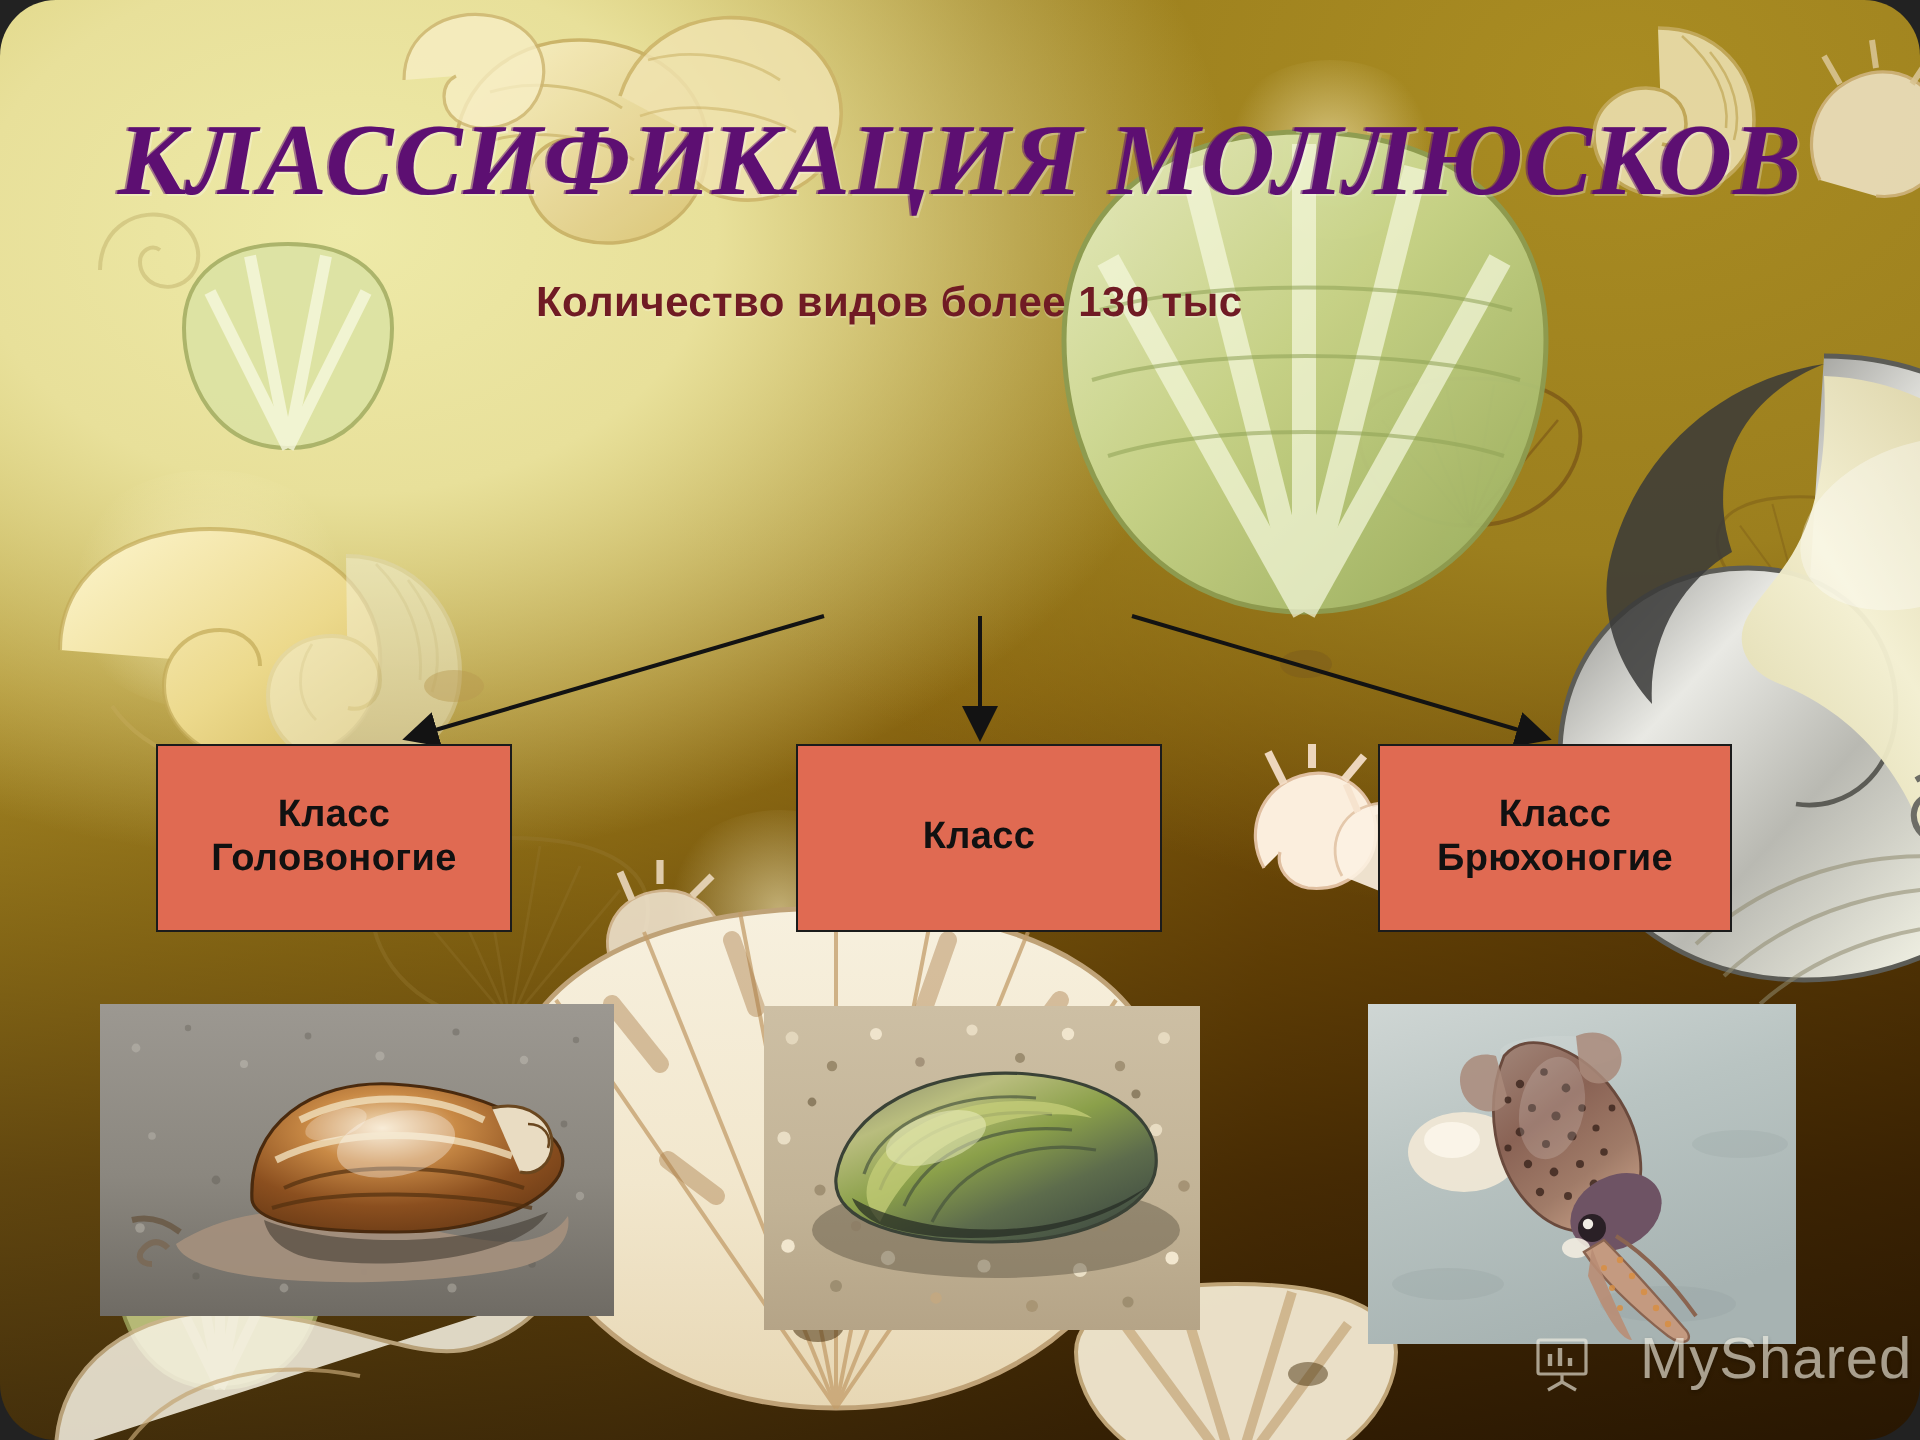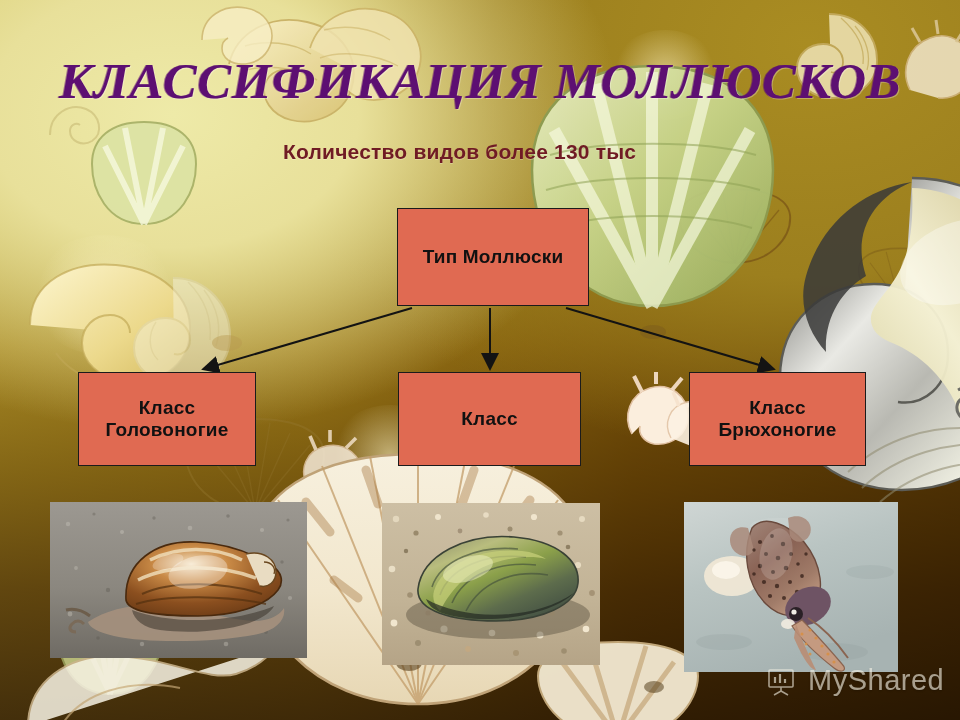--- a/index.html
+++ b/index.html
@@ -14,20 +14,21 @@
     height: 720px;
     overflow: hidden;
     font-family: "Liberation Sans", sans-serif;
     
     background:
       radial-gradient(ellipse 620px 440px at 18% 16%, #eeeaa8 0%, #e8e09a 30%, rgba(222,206,120,0) 72%),
       radial-gradient(ellipse 700px 520px at 84% 6%, #a98c22 0%, #9c7f1e 45%, rgba(150,120,28,0) 80%),
       linear-gradient(to bottom, #e4dc92 0%, #d9cf7f 24%, #b79a39 48%, #8f7222 66%, #6a4f18 82%, #4a3512 100%),
       linear-gradient(to right, #e9e2a0 0%, #d8c86e 32%, #a98a28 66%, #8a6d1d 100%);
     background-blend-mode: normal, normal, multiply, normal;
+    border-radius: 28px;
   }
 
   
   .deco { position: absolute; pointer-events: none; }
   .deco svg { display: block; overflow: visible; }
 
   
   .glow {
     position: absolute;
     border-radius: 50%;
@@ -48,21 +49,21 @@
     font-weight: bold;
     font-size: 51px;
     letter-spacing: 0.5px;
     color: #5d0f72;
     text-shadow: 1px 1px 0 rgba(255,255,255,0.28), -1px 0 0 rgba(90,10,110,0.5);
     white-space: nowrap;
   }
 
   #subtitle {
     position: absolute;
-    left: 283px;
+    left: 268px;
     top: 140px;
     font-size: 21px;
     font-weight: bold;
     color: #701b24;
     letter-spacing: 0.2px;
     text-shadow: 0 1px 0 rgba(255,255,255,0.25);
     white-space: nowrap;
   }
 
   
@@ -103,21 +104,21 @@
   #photo-squid  { left: 684px; top: 502px; width: 214px; height: 170px; }
   .photo svg { display: block; width: 100%; height: 100%; }
 
   
   #watermark {
     position: absolute;
     left: 766px;
     top: 664px;
     display: flex;
     align-items: center;
-    gap: 12px;
+    gap: 24px;
     opacity: 0.62;
   }
   #watermark .wm-text {
     font-size: 29px;
     color: #f4f1e4;
     letter-spacing: 0.5px;
     text-shadow: 0 1px 2px rgba(0,0,0,0.35);
     font-family: "Liberation Sans", sans-serif;
   }
   #watermark .wm-icon { width: 30px; height: 30px; }
@@ -460,23 +461,20 @@
       </marker>
     </defs>
 
     <line x1="412" y1="308" x2="204" y2="369" stroke="#131313" stroke-width="2" marker-end="url(#ah)"></line>
 
     <line x1="490" y1="308" x2="490" y2="368" stroke="#131313" stroke-width="2" marker-end="url(#ah)"></line>
 
     <line x1="566" y1="308" x2="773" y2="369" stroke="#131313" stroke-width="2" marker-end="url(#ah)"></line>
   </svg>
 
-  <div id="node-root" class="node">
-    <span>Тип Моллюски</span>
-  </div>
 
   <div id="node-gastro" class="node">
     <div>
       <div>Класс</div>
       <div>Головоногие</div>
     </div>
   </div>
 
   <div id="node-bival" class="node">
     <div>

